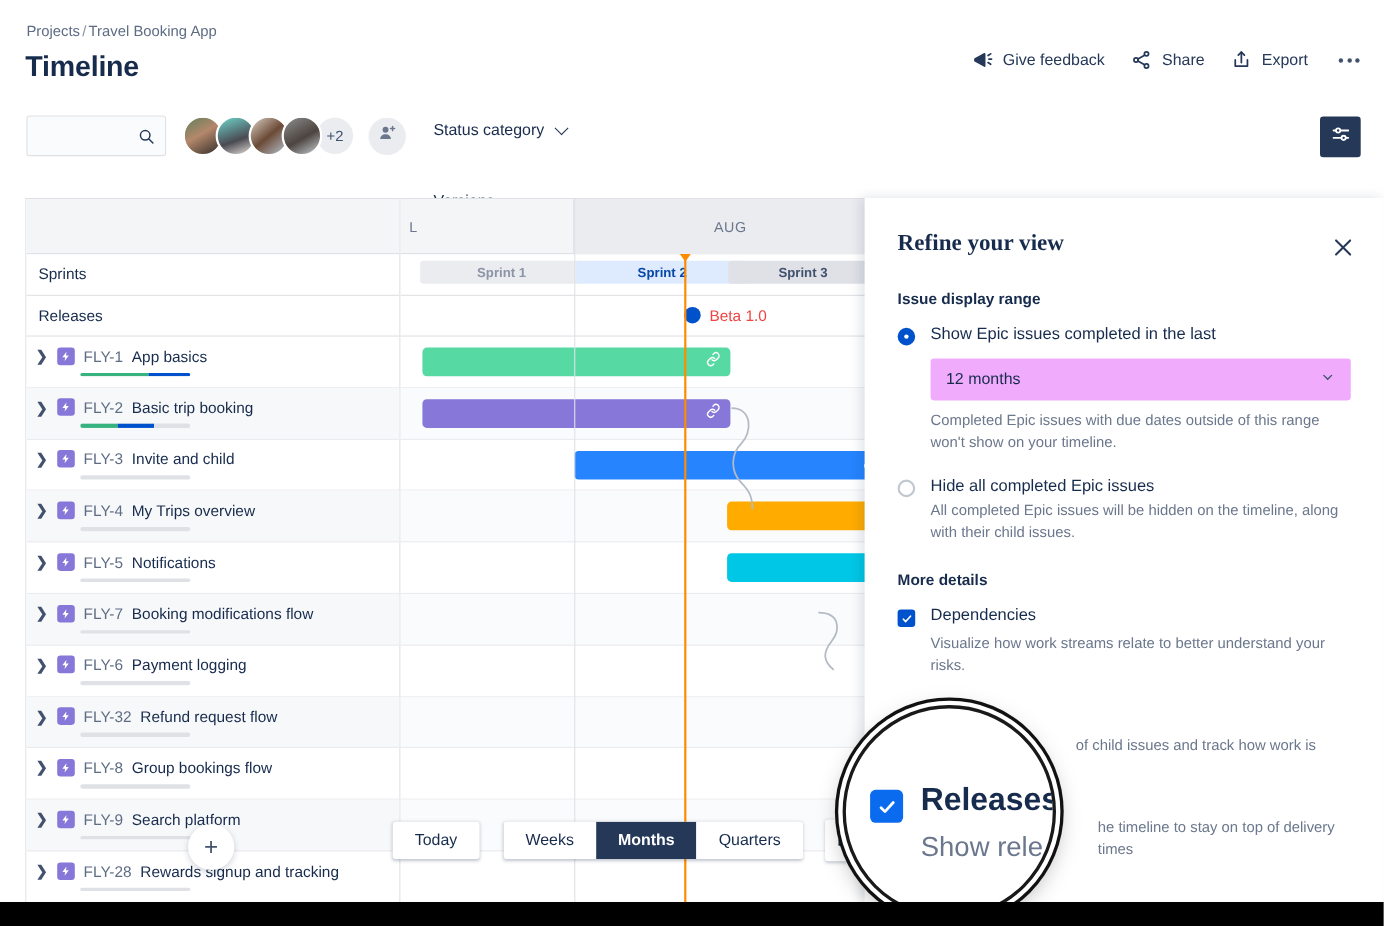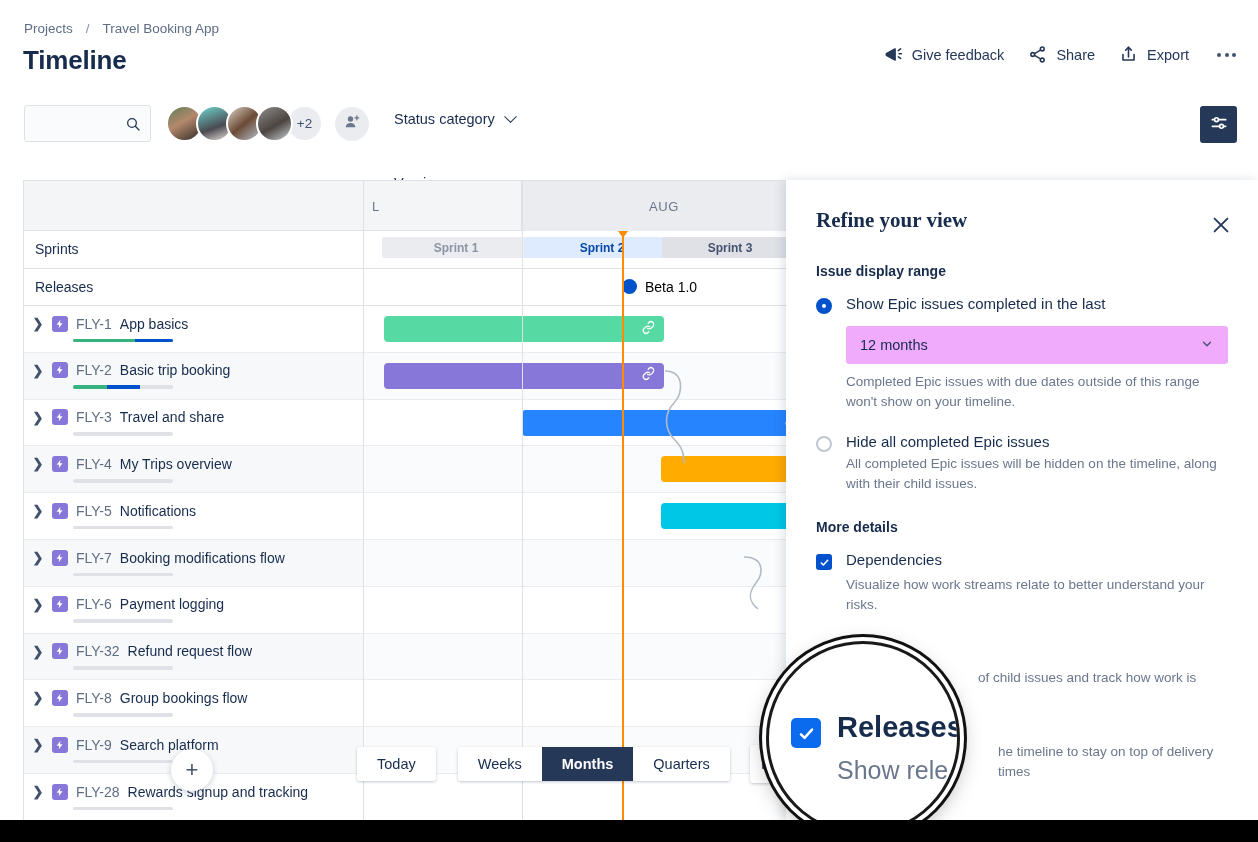--- a/index.html
+++ b/index.html
@@ -5,21 +5,21 @@
   * { box-sizing: border-box; margin: 0; padding: 0; }
   html, body {
     width: 1258px; height: 842px;
     font-family: "Liberation Sans", sans-serif;
     background: #ffffff;
     overflow: hidden;
   }
   .page { position: relative; width: 1258px; height: 842px; background:#fff; }
 
   
-  .breadcrumb { position:absolute; left:24px; top:21px; font-size:13.5px; color:#5E6C84; display:flex; gap:13px; align-items:center; }
+  .breadcrumb { position:absolute; left:24px; top:21px; font-size:13.5px; color:#5E6C84; display:flex; gap:2px; align-items:center; }
   .breadcrumb a { color:#5E6C84; text-decoration:none; }
   .breadcrumb .sep { color:#8993A4; }
   .page-title { position:absolute; left:23px; top:45px; font-size:26px; font-weight:700; color:#172B4D; letter-spacing:-0.2px; }
 
   .header-actions { position:absolute; right:18px; top:45px; display:flex; align-items:center; gap:24px; }
   .hdr-btn { display:flex; align-items:center; gap:9px; color:#253858; font-size:14.5px; cursor:pointer; background:none; border:none; font-family:inherit; }
   .hdr-btn svg { display:block; }
   .more-dots { display:flex; gap:3.5px; align-items:center; padding:6px 4px; cursor:pointer;}
   .more-dots i { width:4px; height:4px; border-radius:50%; background:#42526E; display:block; }
 
@@ -224,21 +224,21 @@
 
       <div class="lbl-row" style="position:relative; padding:0;">
         <div class="sprint-band" style="left:18px; width:148px; background:#EBECF0; color:#8C95A6;">Sprint 1</div>
         <div class="sprint-band" style="left:160px; width:156px; background:#DEEBFF; color:#0747A6;">Sprint 2</div>
         <div class="sprint-band" style="left:298px; width:136px; background:#DFE1E6; color:#42526E;">Sprint 3</div>
       </div>
 
       <div class="lbl-row" style="position:relative; padding:0;">
         <div style="position:absolute; left:258px; top:10px; display:flex; align-items:center; gap:8px;">
           <span class="release-dot"></span>
-          <span style="font-size:14px; color:#000000;">Beta 1.0</span>
+          <span style="font-size:14px; color:#ef4444;">Beta 1.0</span>
         </div>
       </div>
 
       <div style="position:relative;">
         <div class="row">
           <div class="bar" style="left:20px; width:280px; background:#57D9A3;">
             <span><svg width="15" height="15" viewBox="0 0 24 24" fill="none" stroke="#fff" stroke-width="2" stroke-linecap="round">
                   <path d="M10 13a4.5 4.5 0 006.4 0l2.6-2.6a4.5 4.5 0 10-6.4-6.4L11.5 5.2"></path>
                   <path d="M14 11a4.5 4.5 0 00-6.4 0L5 13.6a4.5 4.5 0 106.4 6.4l1.1-1.1"></path>
                 </svg></span>
@@ -332,21 +332,21 @@
 
       <div class="epic-row">
         <div class="epic-line">
           <span class="caret">❯</span>
           <span class="epic-ico">
               <svg width="10" height="10" viewBox="0 0 24 24" fill="#fff">
                 <path d="M13 2L4 14h6l-1 8 9-12h-6z"></path>
               </svg>
             </span>
           <span class="epic-key">FLY-3</span>
-          <span class="epic-name">Travel and share</span>
+          <span class="epic-name">Invite and child</span>
         </div>
         <div class="prog"></div>
       </div>
 
       <div class="epic-row alt">
         <div class="epic-line">
           <span class="caret">❯</span>
           <span class="epic-ico">
               <svg width="10" height="10" viewBox="0 0 24 24" fill="#fff">
                 <path d="M13 2L4 14h6l-1 8 9-12h-6z"></path>

